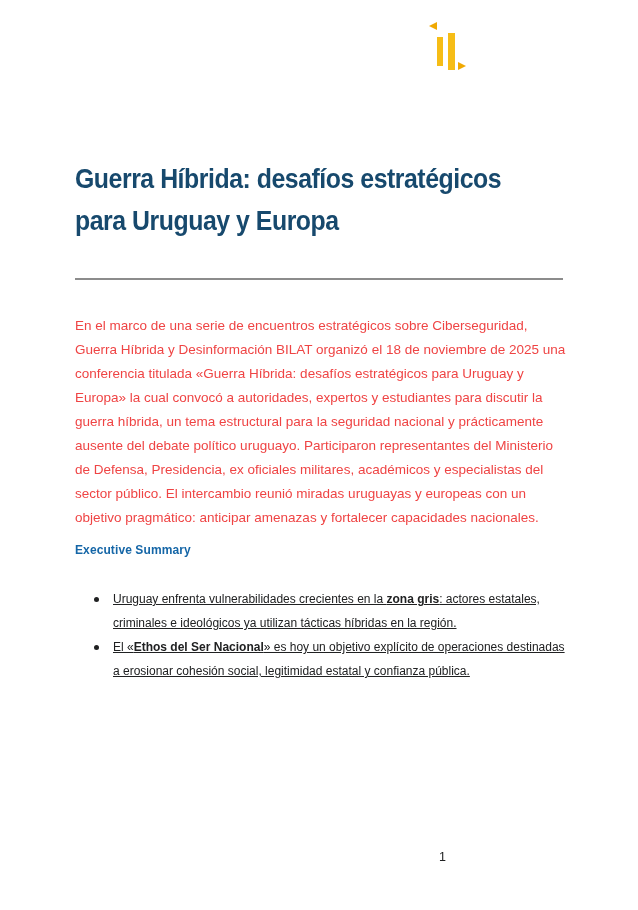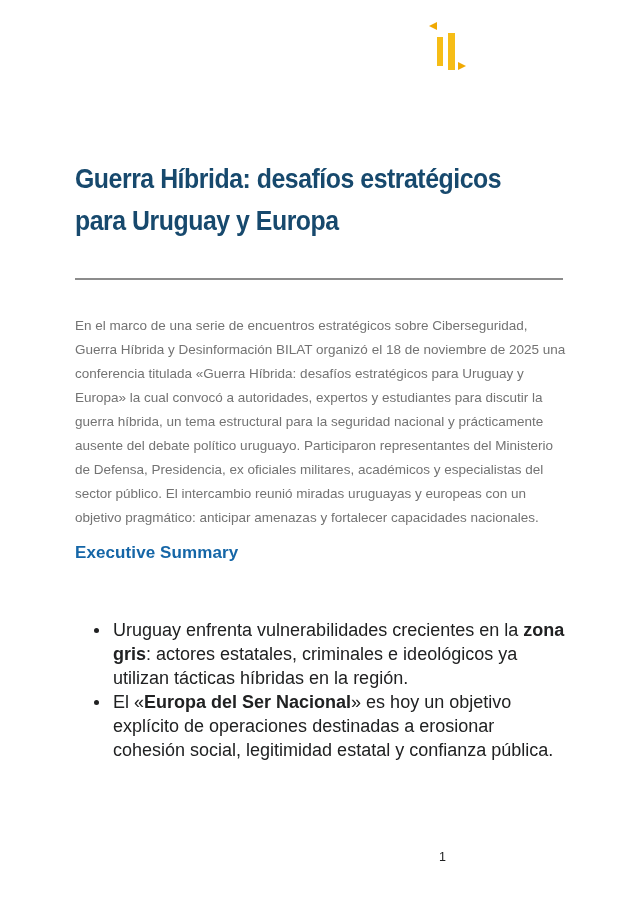--- a/index.html
+++ b/index.html
@@ -64,40 +64,41 @@
     border-top: 2px solid #8C8C8C;
   }
 
   
   p.intro {
     position: absolute;
     left: 75px; top: 314px;
     width: 492px;
     font-size: 13.5px;
     line-height: 24px;
-    color: #737373;
+    color: #ef4444;
   }
 
   
   h2.section-heading {
     position: absolute;
     left: 75px; top: 543px;
-    font-size: 17px;
+    font-size: 12px;
     font-weight: 700;
     color: #1566A7;
     letter-spacing: 0.1px;
   }
   ul.summary-list {
     position: absolute;
-    left: 75px; top: 618px;
+    left: 75px; top: 587px;
     width: 492px;
     list-style: none;
-    font-size: 18px;
+    font-size: 12px;
     line-height: 24px;
     color: #202122;
+    text-decoration: underline;
   }
   ul.summary-list li {
     position: relative;
     padding-left: 38px;
     margin: 0;
   }
   ul.summary-list li .dot {
     position: absolute;
     left: 19px; top: 10px;
     width: 5px; height: 5px;
@@ -135,19 +136,19 @@
 
   <p class="intro">En el marco de una serie de encuentros estratégicos sobre Ciberseguridad, Guerra Híbrida y Desinformación BILAT organizó el 18 de noviembre de 2025 una conferencia titulada «Guerra Híbrida: desafíos estratégicos para Uruguay y Europa» la cual convocó a autoridades, expertos y estudiantes para discutir la guerra híbrida, un tema estructural para la seguridad nacional y prácticamente ausente del debate político uruguayo. Participaron representantes del Ministerio de Defensa, Presidencia, ex oficiales militares, académicos y especialistas del sector público. El intercambio reunió miradas uruguayas y europeas con un objetivo pragmático: anticipar amenazas y fortalecer capacidades nacionales.</p>
 
   <h2 class="section-heading">Executive Summary</h2>
 
   <ul class="summary-list">
     <li>
       <span class="dot"></span><span>Uruguay enfrenta vulnerabilidades crecientes en la </span><span class="b">zona gris</span><span>: actores estatales, criminales e ideológicos ya utilizan tácticas híbridas en la región.</span>
     </li>
     <li>
-      <span class="dot"></span><span>El «</span><span class="b">Europa del Ser Nacional</span><span>» es hoy un objetivo explícito de operaciones destinadas a erosionar cohesión social, legitimidad estatal y confianza pública.</span>
+      <span class="dot"></span><span>El «</span><span class="b">Ethos del Ser Nacional</span><span>» es hoy un objetivo explícito de operaciones destinadas a erosionar cohesión social, legitimidad estatal y confianza pública.</span>
     </li>
   </ul>
 
   <span class="page-number">1</span>
 
 </div>
 
 </body></html>

